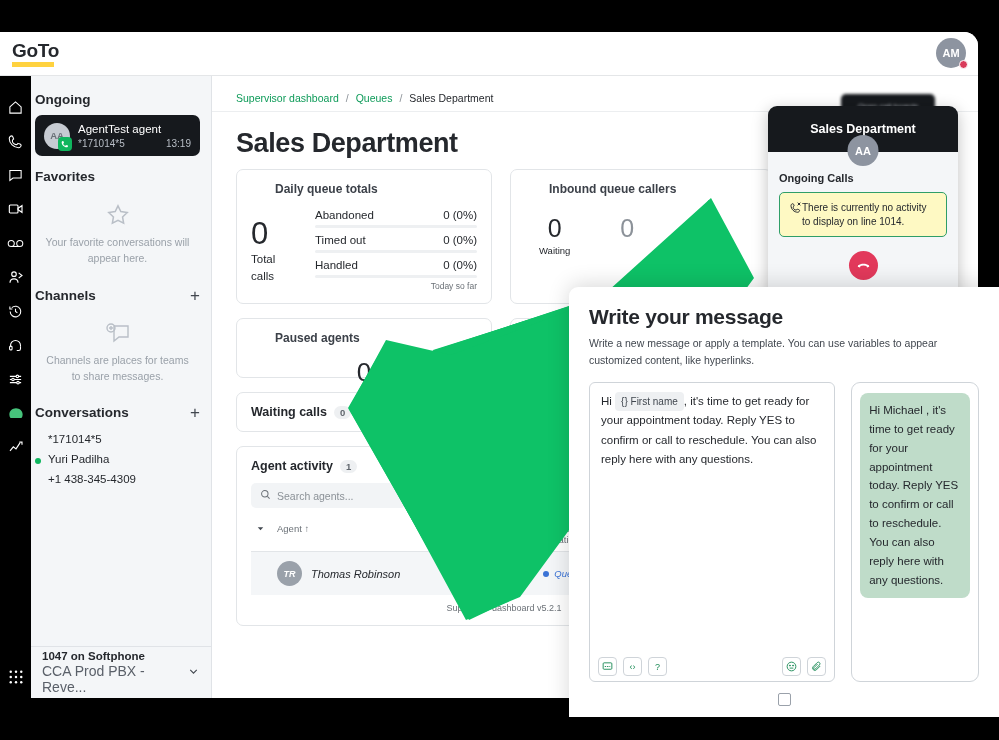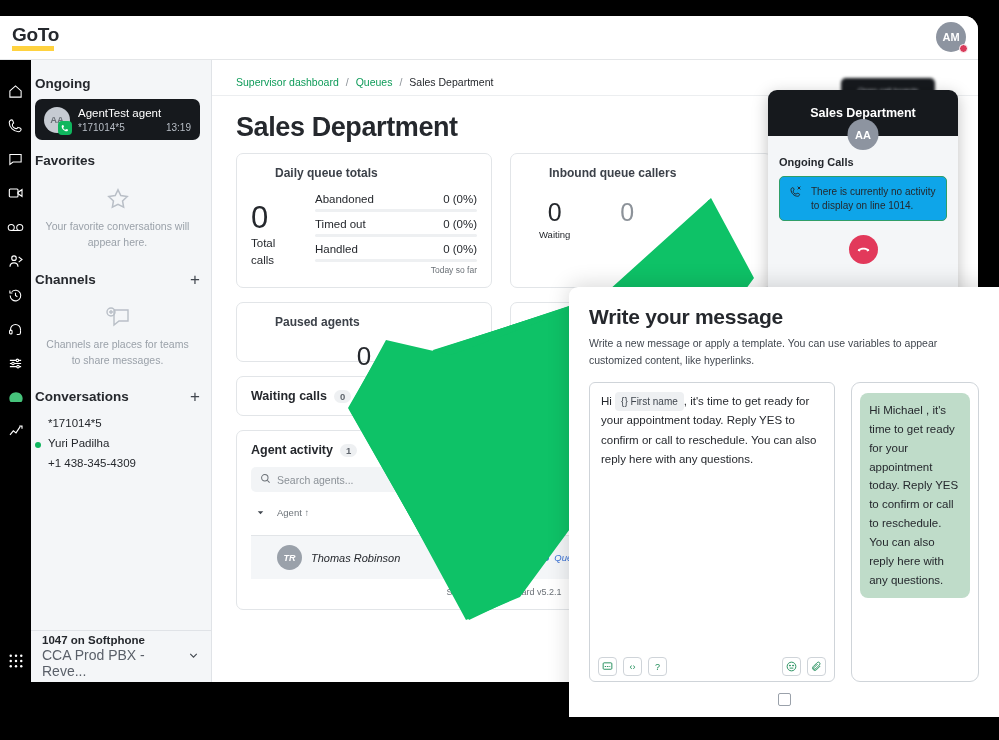--- a/index.html
+++ b/index.html
@@ -6,21 +6,21 @@
   html, body {
     width: 999px; height: 740px;
     background: #000;
     font-family: "Liberation Sans", sans-serif;
     overflow: hidden;
   }
   #root { position: relative; width: 999px; height: 740px; background:#000; }
 
   
   .app-window {
-    position: absolute; left: 0; top: 16px;
+    position: absolute; left: 0; top: 32px;
     width: 978px; height: 666px;
     background: #fff;
     border-radius: 0 14px 14px 0;
     overflow: hidden;
   }
 
   
   .topbar {
     position: absolute; left:0; top:0; width:100%; height:44px;
     background:#fff; border-bottom:1px solid #e4e6e8;
@@ -190,22 +190,22 @@
   .cw-head { height:46px; background:#16191d; display:flex; align-items:center; justify-content:center;}
   .cw-title { color:#fff; font-size:12.5px; font-weight:700; }
   .cw-av {
     position:absolute; left:50%; top:29px; transform:translateX(-50%);
     width:31px;height:31px;border-radius:50%;background:#8d94a0;color:#fff;
     font-size:11px;font-weight:600;display:flex;align-items:center;justify-content:center;
   }
   .cw-body { padding:20px 11px 0 11px; }
   .cw-sec { font-size:11px; font-weight:700; color:#25282d; margin-bottom:8px;}
   .cw-note {
-    border:1px solid #2f9e68; background:#0ea5e9; border-radius:5px;
-    padding:8px 9px; display:flex; gap:9px; align-items:flex-start;
+    border:1px solid #2f9e68; background:#fef9c3; border-radius:5px;
+    padding:8px 9px; display:flex; align-items:flex-start;
     font-size:10px; color:#25282d; line-height:1.35;
   }
   .hangup {
     margin:14px auto 0 auto; width:29px; height:29px; border-radius:50%;
     background:#e2395b; display:flex; align-items:center; justify-content:center;
     cursor:pointer;
   }
 
   
   .arrow-overlay { position:absolute; left:0; top:0; width:999px; height:740px; pointer-events:none; }

